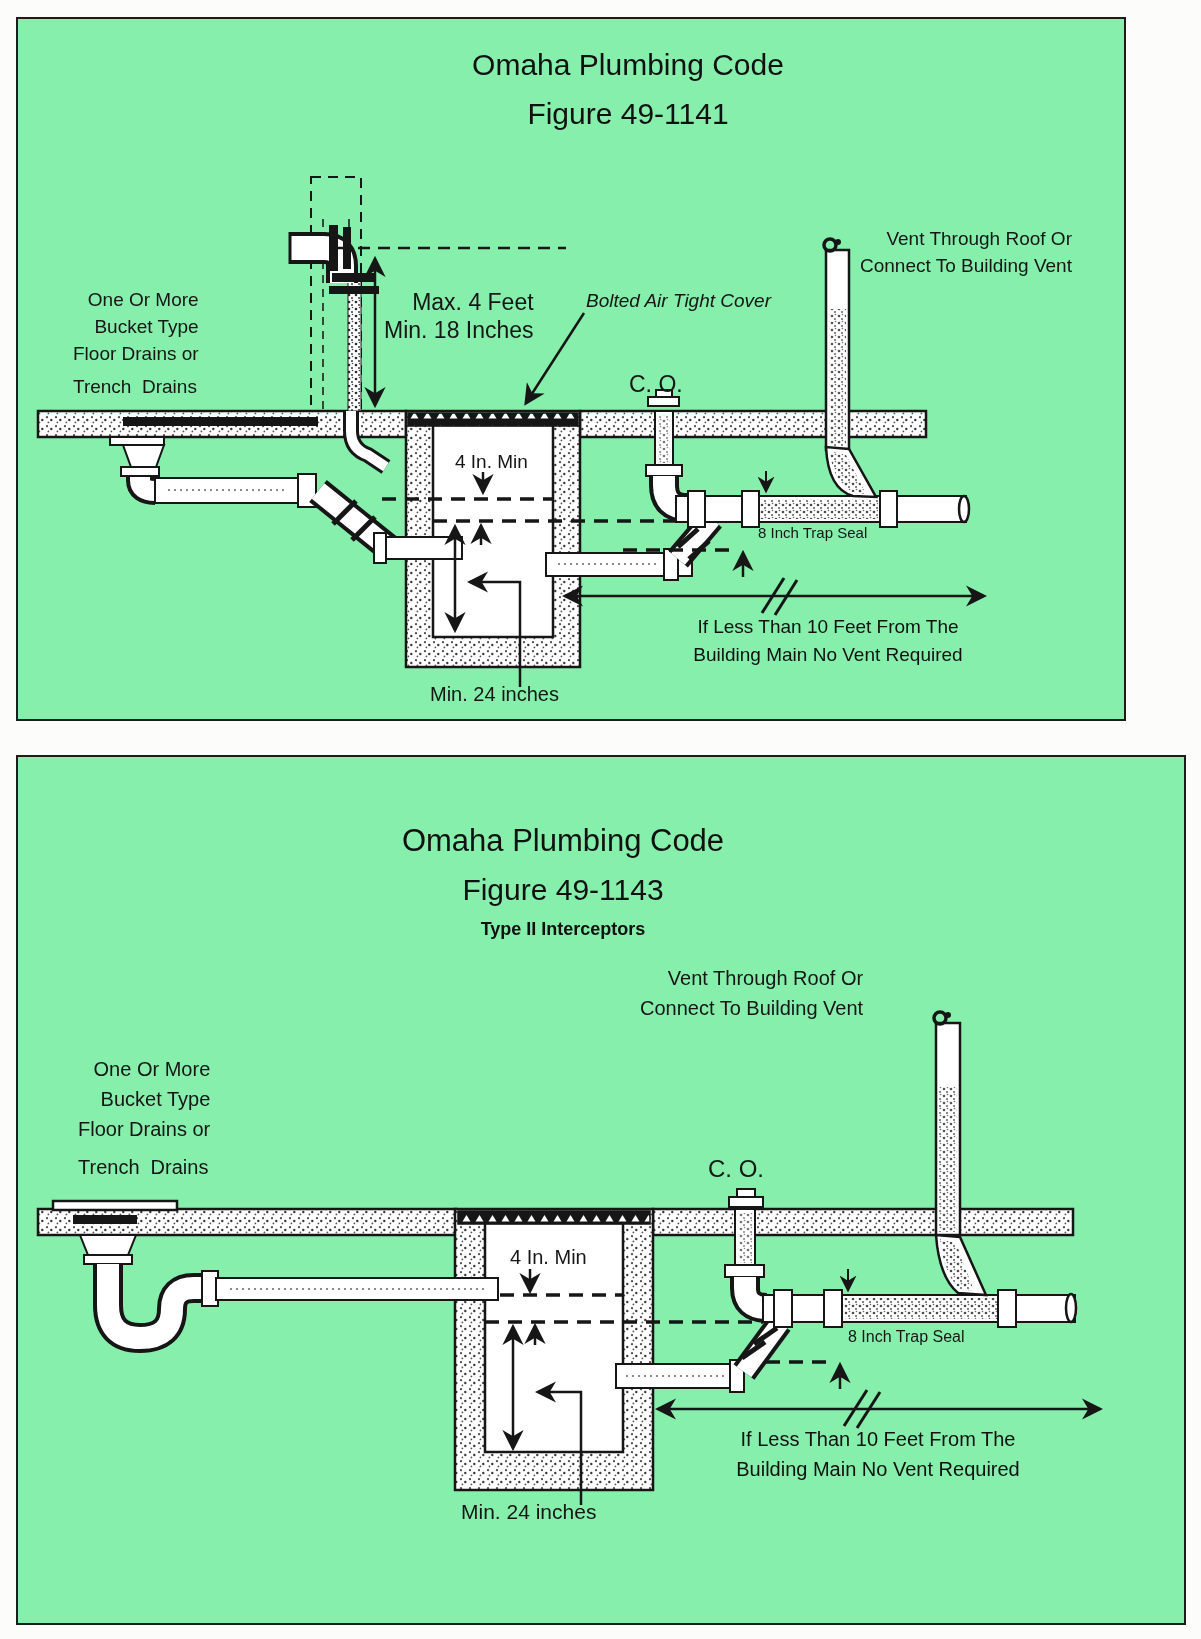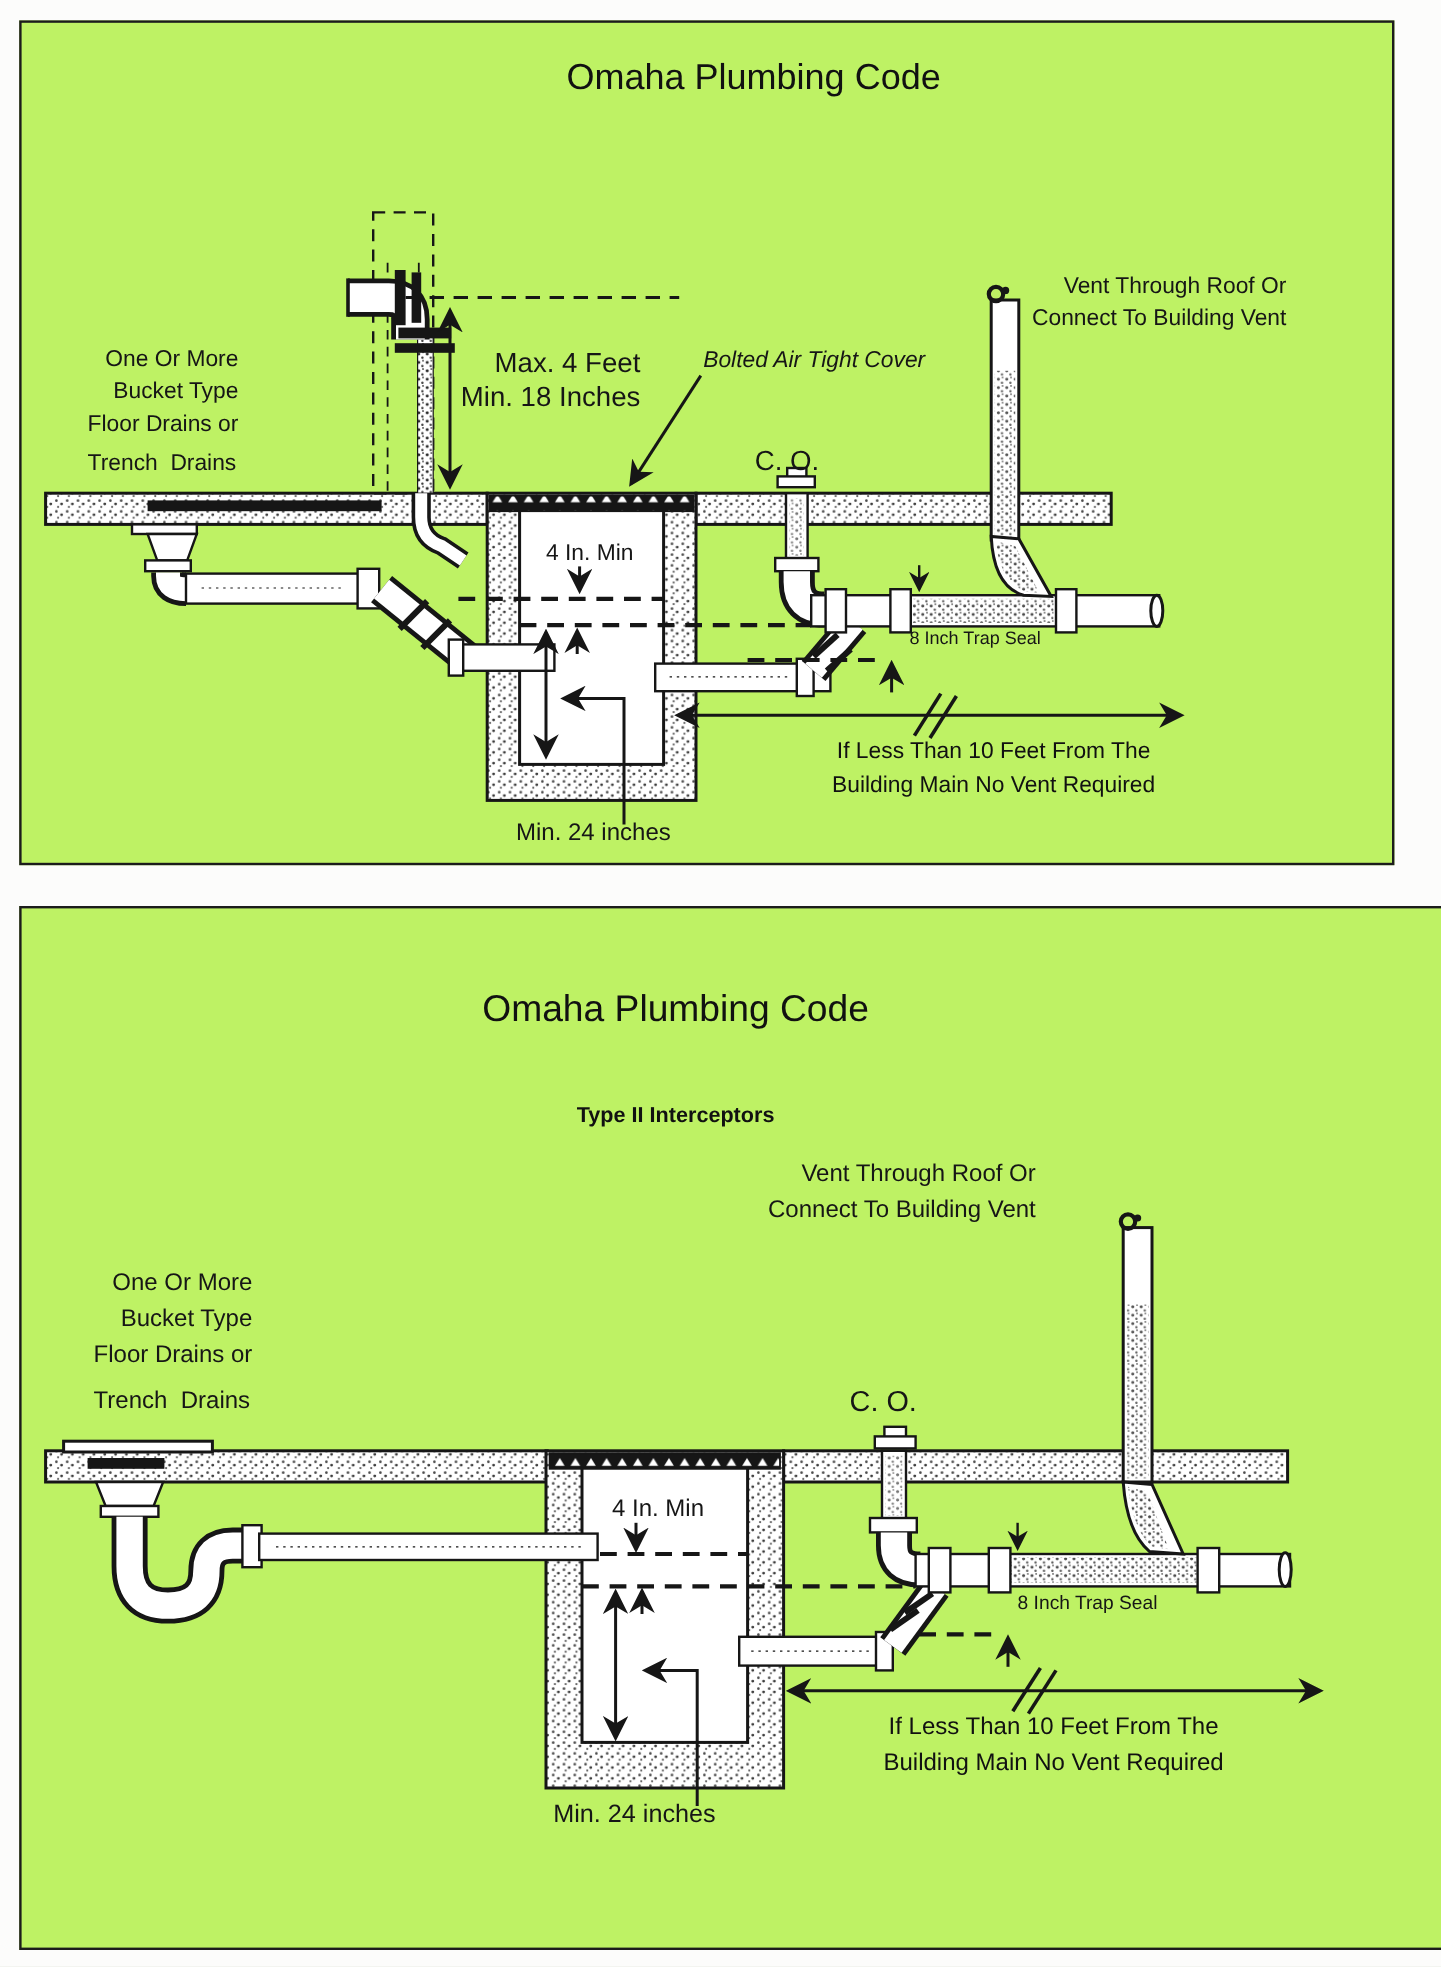--- a/index.html
+++ b/index.html
@@ -1,18 +1,18 @@
 <!DOCTYPE html>
 <html><head>
 <meta charset="utf-8">
 <style>
   html,body{margin:0;padding:0;background:#e8e8e6;}
   #page{position:relative;width:1201px;height:1639px;background:#fcfcfb;overflow:hidden;
         font-family:"Liberation Sans",sans-serif;color:#161616;}
-  .figbox{position:absolute;border:2px solid #1c1c1c;background:#bef264;padding-left:36px;}
+  .figbox{position:absolute;border:2px solid #1c1c1c;background:#86efac;}
   .figbox svg{position:absolute;left:0;top:0;}
   .lbl{position:absolute;white-space:pre-wrap;color:#161616;line-height:1.35;text-align:right;}
   .ttl{position:absolute;text-align:center;white-space:pre-wrap;color:#111;}
   .bold{font-weight:bold;}
 </style>
 </head>
 <body>
 
 <div id="page">
 
@@ -150,20 +150,21 @@
       </g>
 
       <g>
         <line x1="547" y1="577" x2="966" y2="577" stroke="#161616" stroke-width="2.5" marker-start="url(#f1-arr)" marker-end="url(#f1-arr)"></line>
         <line x1="744" y1="594" x2="766" y2="559" stroke="#161616" stroke-width="3"></line>
         <line x1="757" y1="596" x2="779" y2="561" stroke="#161616" stroke-width="3"></line>
       </g>
     </svg>
 
     <div class="ttl" style="left:260px;top:29px;width:700px;font-size:30px;">Omaha Plumbing Code</div>
+    <div class="ttl" style="left:260px;top:78px;width:700px;font-size:30px;">Figure 49-1141</div>
     <div class="lbl" style="left:55px;top:267px;font-size:19px;line-height:27px;">One Or More
 Bucket Type
 Floor Drains or</div>
     <div class="lbl" style="left:55px;top:355px;font-size:19px;">Trench  Drains</div>
     <div class="lbl" style="left:366px;top:269px;font-size:23px;line-height:28px;">Max. 4 Feet
 Min. 18 Inches</div>
     <div class="lbl" style="left:568px;top:269px;font-size:19px;font-style:italic;">Bolted Air Tight Cover</div>
     <div class="lbl" style="left:611px;top:350px;font-size:23px;">C. O.</div>
     <div class="lbl" style="left:842px;top:206px;font-size:19px;line-height:27px;">Vent Through Roof Or
 Connect To Building Vent</div>
@@ -278,20 +279,21 @@
       </g>
 
       <g>
         <line x1="640" y1="652" x2="1082" y2="652" stroke="#161616" stroke-width="2.5" marker-start="url(#f2-arr)" marker-end="url(#f2-arr)"></line>
         <line x1="826" y1="669" x2="849" y2="633" stroke="#161616" stroke-width="3"></line>
         <line x1="839" y1="671" x2="862" y2="635" stroke="#161616" stroke-width="3"></line>
       </g>
     </svg>
 
     <div class="ttl" style="left:195px;top:66px;width:700px;font-size:31px;">Omaha Plumbing Code</div>
+    <div class="ttl" style="left:195px;top:116px;width:700px;font-size:30px;">Figure 49-1143</div>
     <div class="ttl bold" style="left:245px;top:162px;width:600px;font-size:18px;">Type II Interceptors</div>
     <div class="lbl" style="left:622px;top:206px;font-size:20px;line-height:30px;">Vent Through Roof Or
 Connect To Building Vent</div>
     <div class="lbl" style="left:60px;top:297px;font-size:20px;line-height:30px;">One Or More
 Bucket Type
 Floor Drains or</div>
     <div class="lbl" style="left:60px;top:397px;font-size:20px;">Trench  Drains</div>
     <div class="lbl" style="left:690px;top:396px;font-size:24px;">C. O.</div>
     <div class="lbl" style="left:492px;top:487px;font-size:20px;">4 In. Min</div>
     <div class="lbl" style="left:830px;top:569px;font-size:16px;">8 Inch Trap Seal</div>

